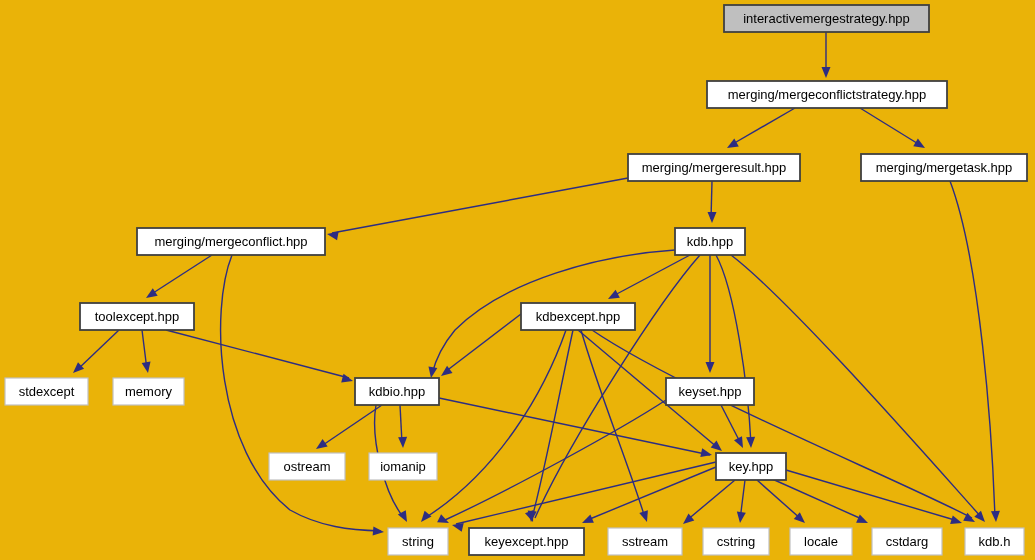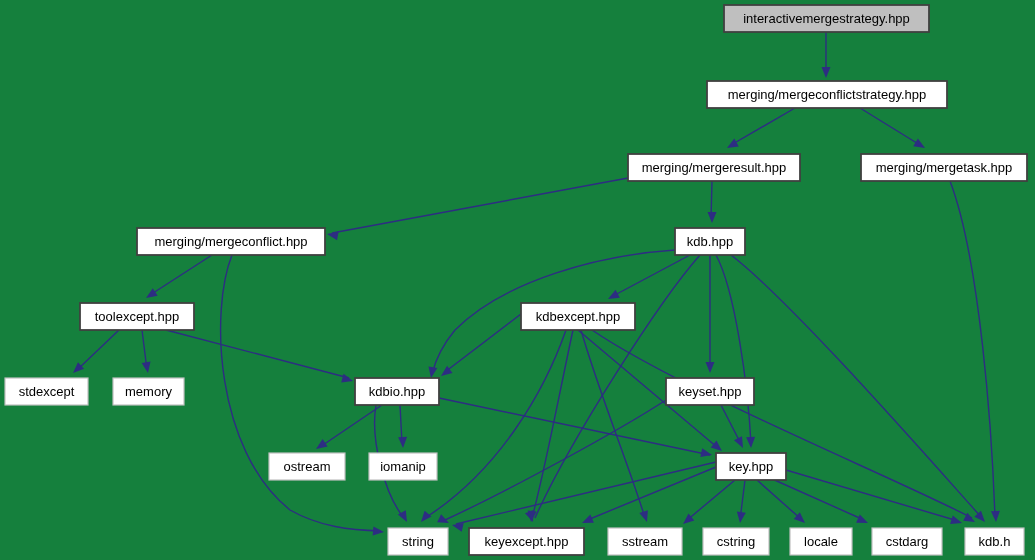--- a/index.html
+++ b/index.html
@@ -4,21 +4,21 @@
 <style>
   html, body {
     margin: 0;
     padding: 0;
     background: #ffffff;
   }
   #canvas-wrap {
     position: relative;
     width: 1035px;
     height: 560px;
-    background: #15803d;
+    background: #eab308;
     overflow: hidden;
     font-family: "Liberation Sans", sans-serif;
   }
   svg#graph {
     position: absolute;
     left: 0;
     top: 0;
     width: 1035px;
     height: 560px;
     display: block;

